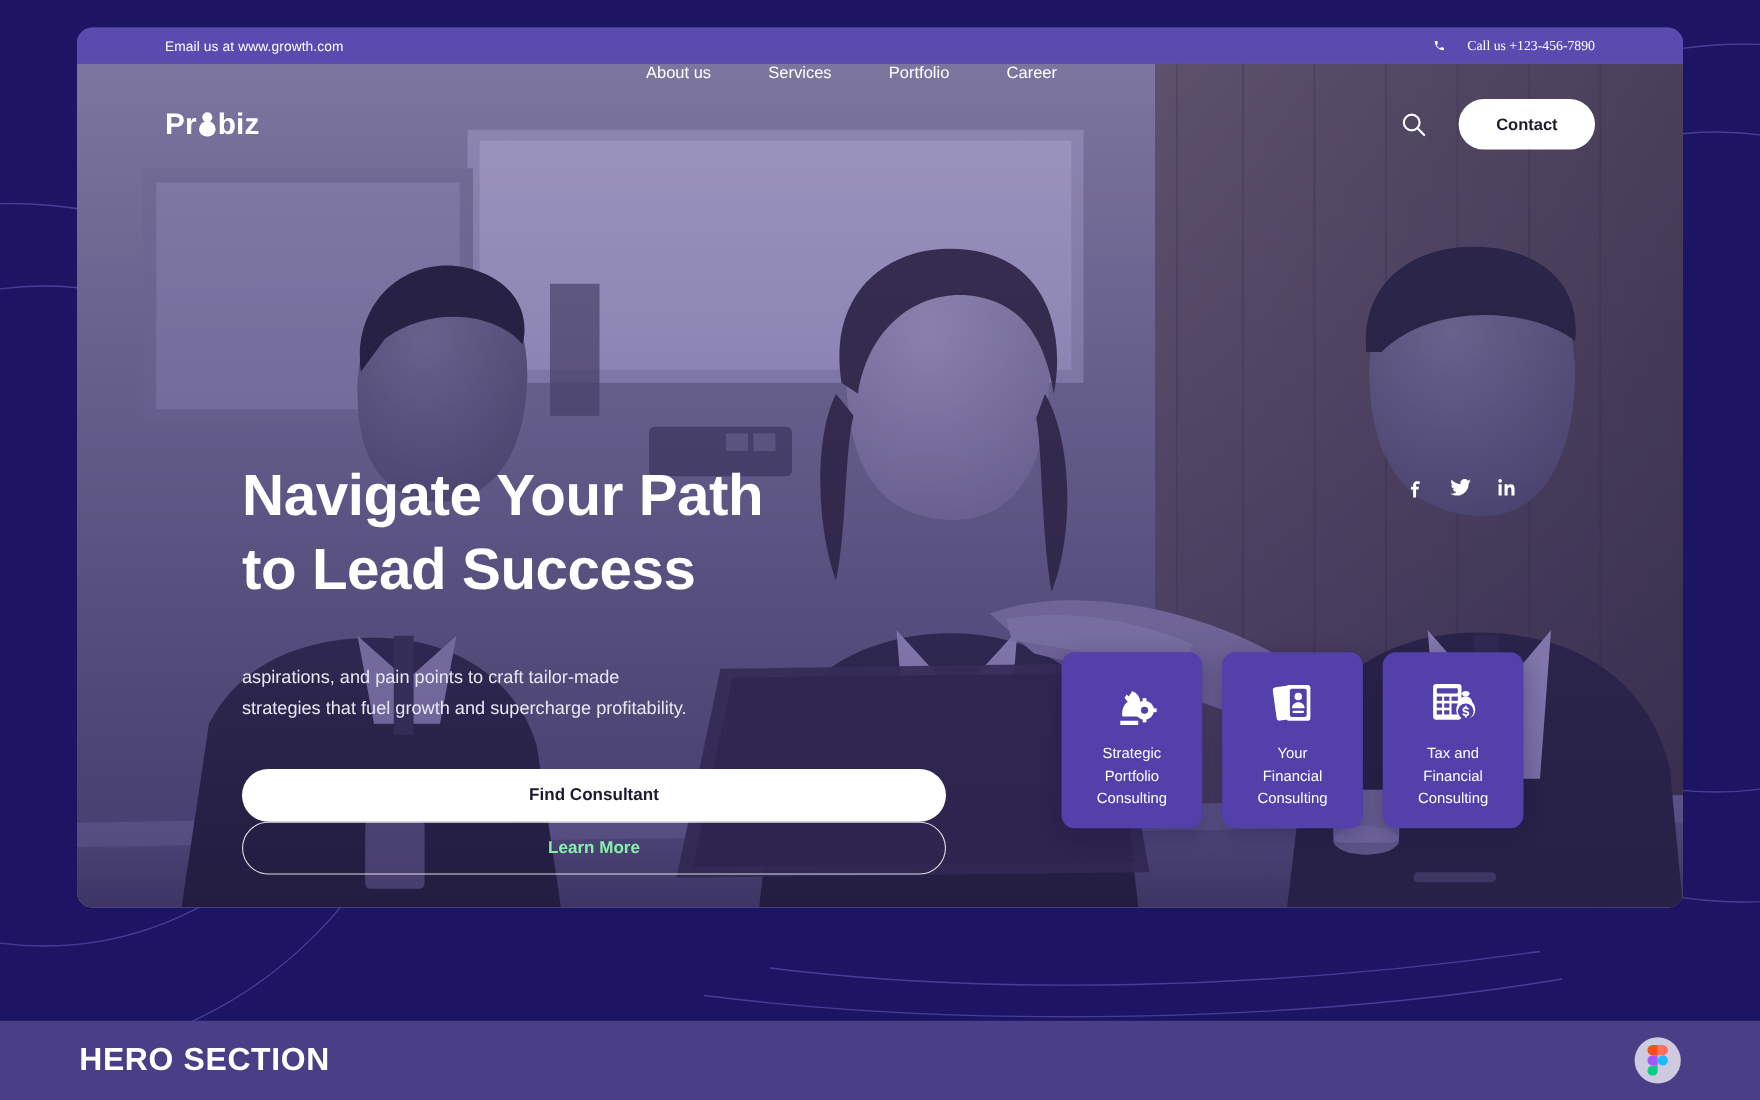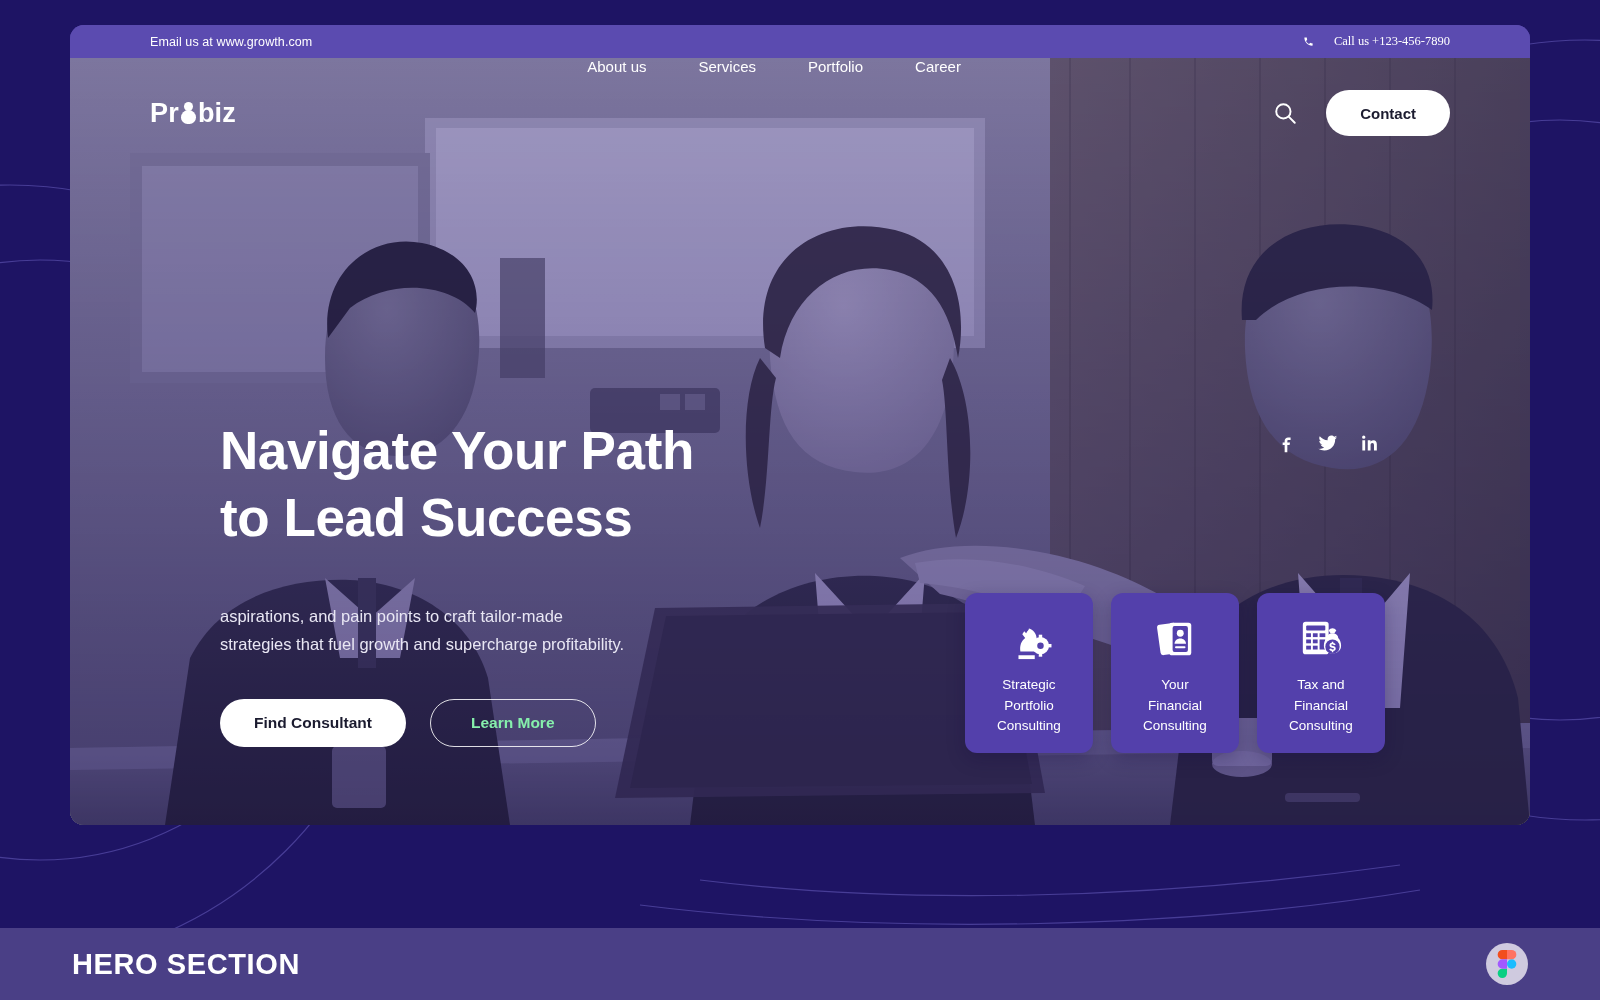--- a/index.html
+++ b/index.html
@@ -61,21 +61,21 @@
     background:#fff; color:#1b1b2f; border:none; border-radius:24px;
     padding:0 34px; height:46px; font-size:15px; cursor:pointer;
     font-family:"Liberation Sans", sans-serif;
     font-weight:bold;
   }
 
   
   .hero-copy { position:absolute; left:150px; top:360px; width:640px; z-index:5; }
   .headline { color:#fff; font-size:53px; line-height:1.26; font-weight:bold; letter-spacing:-.4px; }
   .subcopy { color:#e9e7f4; font-size:16.5px; line-height:1.72; margin-top:22px; }
-  .cta-row { display:flex; gap:24px; margin-top:40px; }
+  .cta-row { display:flex; margin-top:40px;flex-direction:column; }
   .btn-solid {
     background:#fff; color:#1b1b2f; border:none; border-radius:28px;
     height:48px; padding:0 34px; font-size:15.5px; font-weight:bold; cursor:pointer;
     font-family:"Liberation Sans", sans-serif;
   }
   .btn-outline {
     background:transparent; color:#86efac; border:1.5px solid rgba(255,255,255,.85);
     border-radius:28px; height:48px; padding:0 40px; font-size:15.5px; font-weight:bold; cursor:pointer;
     font-family:"Liberation Sans", sans-serif;
   }

